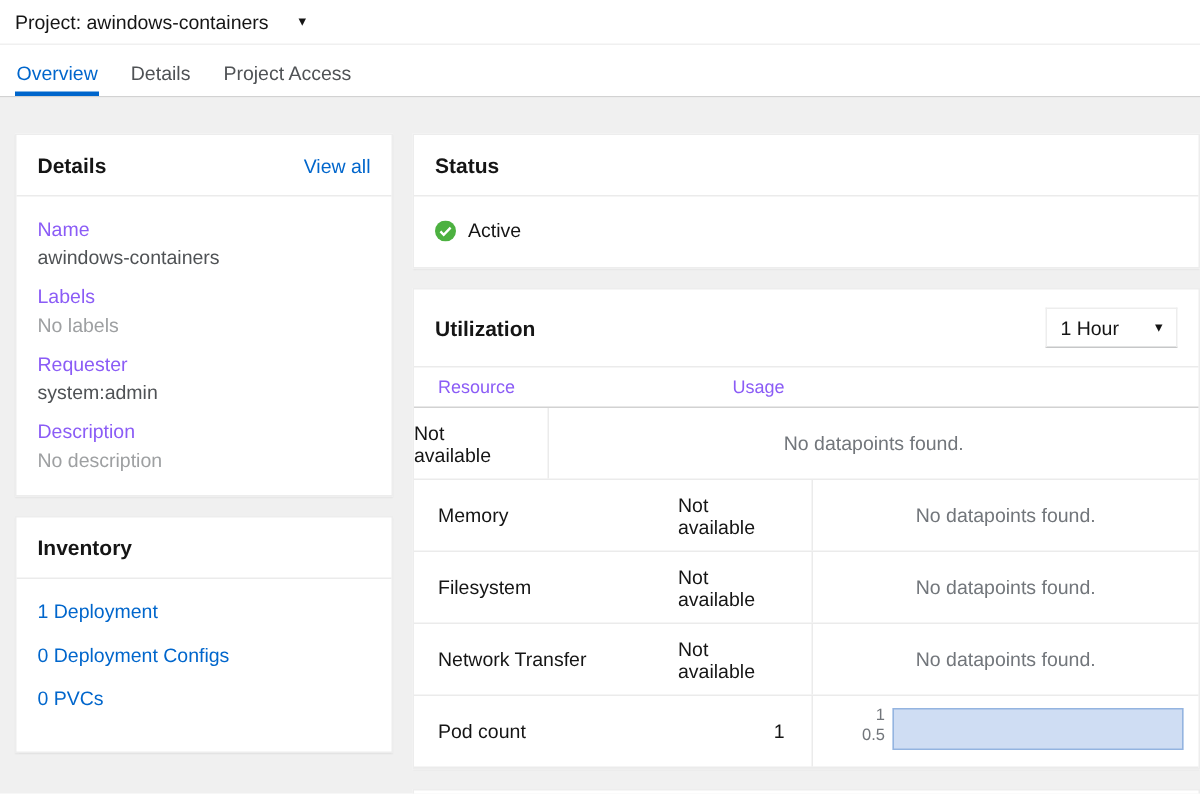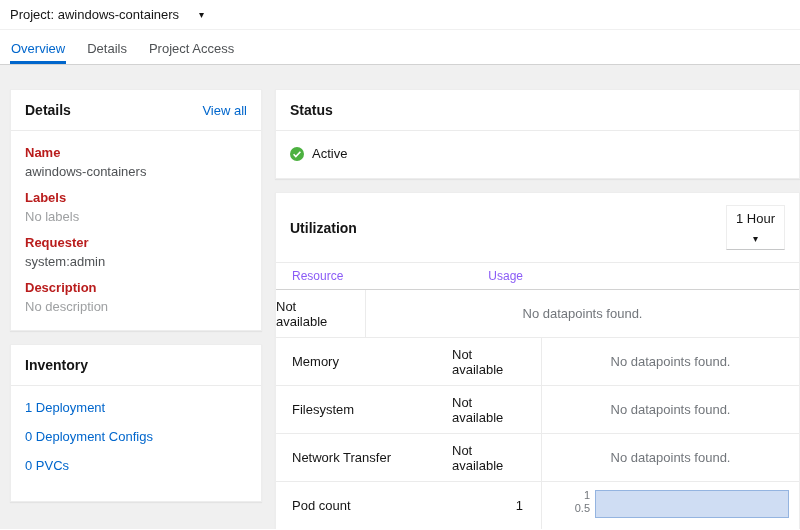--- a/index.html
+++ b/index.html
@@ -43,33 +43,33 @@
   .card-header {
     display: flex; justify-content: space-between; align-items: center;
     padding: 12px 14px; border-bottom: 1px solid #ebebeb; min-height: 41px;
   }
   .card-title { margin: 0; font-size: 14px; font-weight: 700; color: #151515; }
   .card-body { padding: 14px; }
   .link { color: #0066cc; text-decoration: none; cursor: pointer; }
   
   .field { margin-bottom: 11px; }
   .field:last-child { margin-bottom: 2px; }
-  .field-label { font-weight: 700; margin-bottom: 4px; color: #b91c1c; }
+  .field-label { font-weight: 400; margin-bottom: 4px; color: #8b5cf6; }
   .field-value { color: #4f5255; }
   .field-value.muted { color: #9ea0a2; }
   
   .inv-item { display: block; margin-bottom: 14px; }
   
   .status-body { display: flex; align-items: center; gap: 8px; padding: 15px 14px 17px; }
   .status-icon { display: inline-flex; }
   
   .duration-dropdown {
     background: #fff; border: 1px solid #ededed; border-bottom-color: #c6c7c8;
     font: inherit; color: #151515; display: flex; align-items: center;
-    gap: 8px; padding: 5px 9px; cursor: pointer; flex-direction: column;
+    gap: 24px; padding: 5px 9px; cursor: pointer;
   }
   .util-header-row {
     display: flex; align-items: center; height: 27px;
     border-bottom: 1px solid #d2d2d2; color: #72767b; font-size: 12px;
   }
   .util-row { display: flex; align-items: stretch; height: 48px; border-bottom: 1px solid #ebebeb; }
   .col-resource { width: 176px; padding-left: 16px; flex: none; display: flex; align-items: center; color: #151515; }
   .col-usage { width: 89px; padding-right: 18px; flex: none; display: flex; align-items: center; justify-content: flex-end; color: #151515; }
   .col-chart {
     flex: 1; min-width: 0; border-left: 1px solid #ebebeb;

